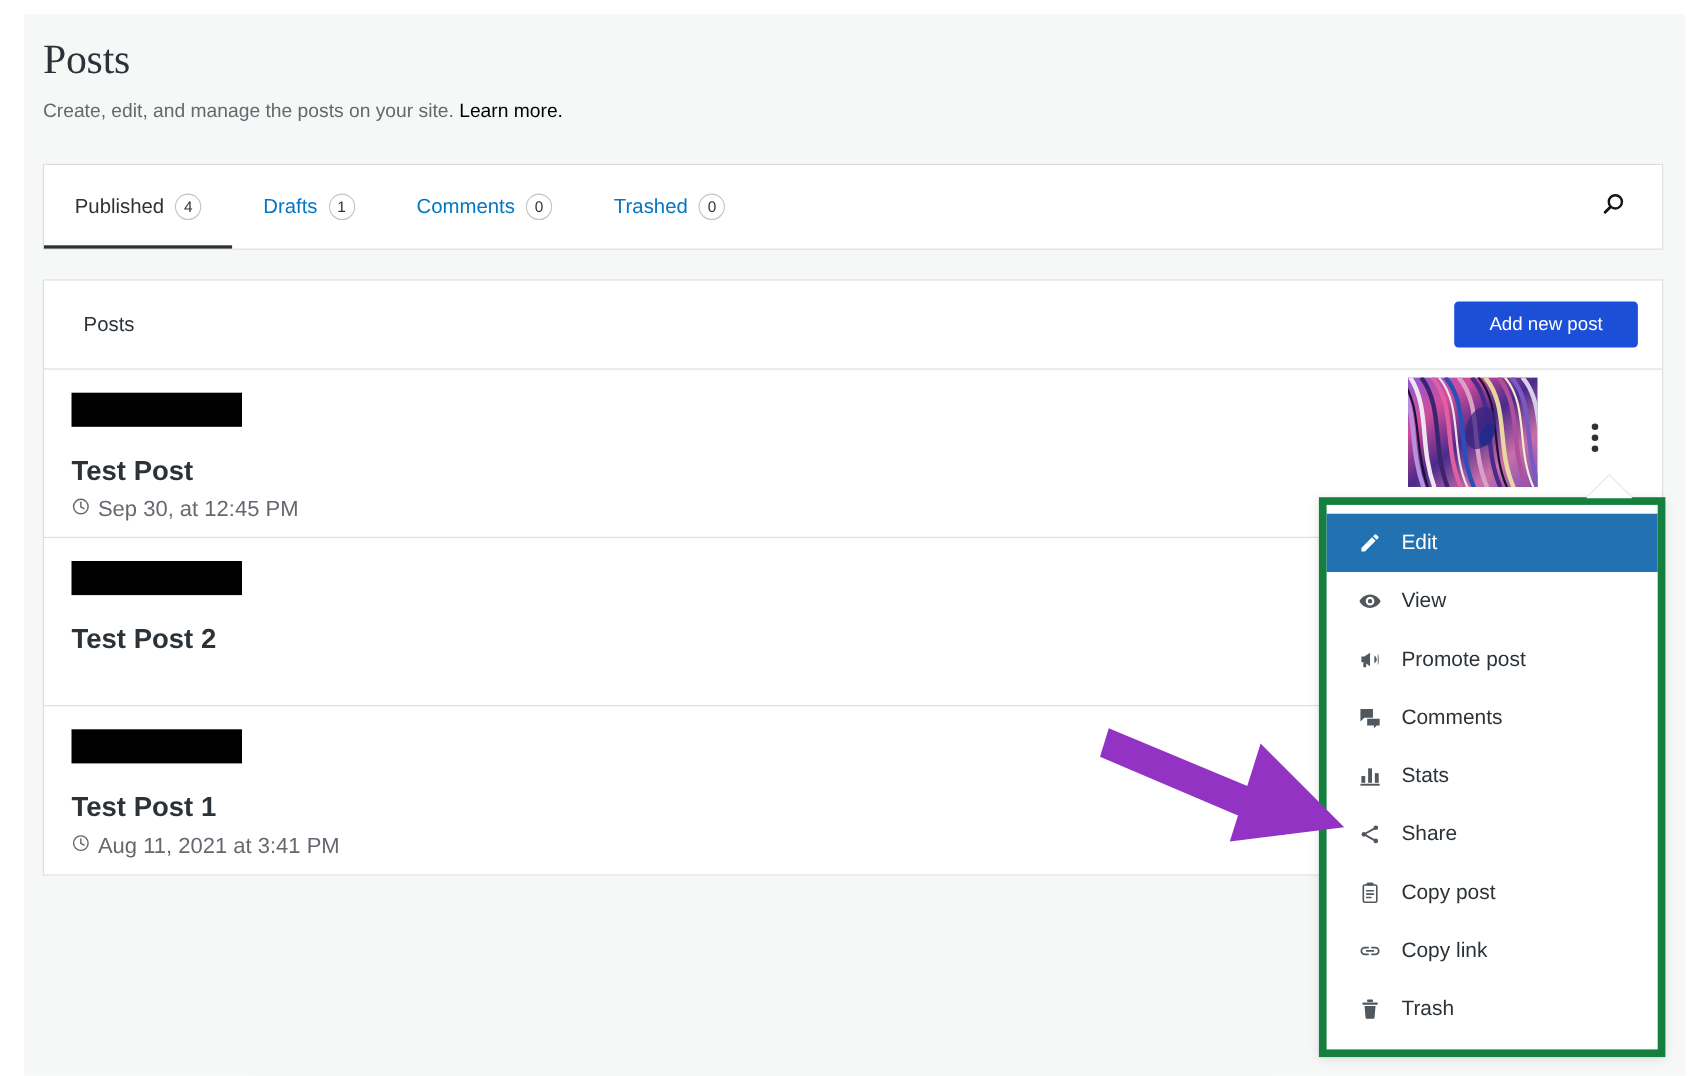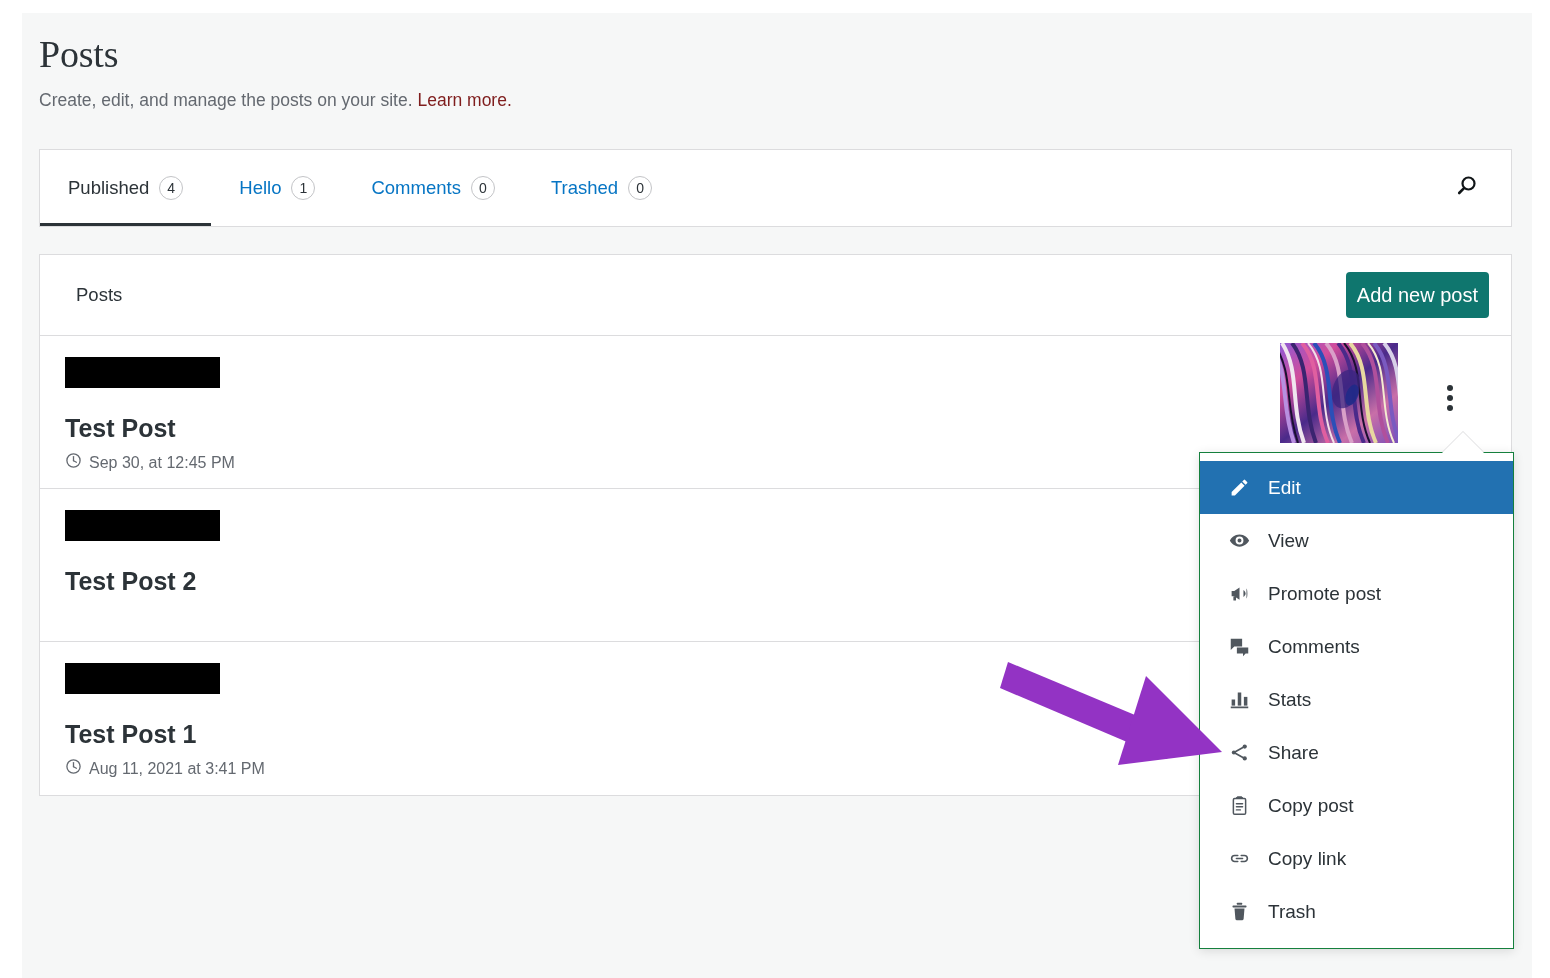--- a/index.html
+++ b/index.html
@@ -39,21 +39,21 @@
     letter-spacing: -0.2px;
     line-height: 46px;
   }
   .page-subtitle {
     font-size: 17.5px;
     color: #646970;
     margin: 11px 0 0 0;
     line-height: 24px;
   }
   .page-subtitle a {
-    color: #7f1d1d;
+    color: #000000;
     text-decoration: none;
   }
 
   
   .tabs-card {
     position: absolute;
     left: 17px;
     top: 136px;
     width: 1473px;
     height: 78px;
@@ -135,27 +135,27 @@
     align-items: center;
     justify-content: space-between;
     padding: 0 22px 0 36px;
     box-sizing: border-box;
   }
   .posts-card-title {
     font-size: 18.5px;
     color: #2c3338;
   }
   .add-post-btn {
-    background: #0f766e;
+    background: #1d4ed8;
     color: #ffffff;
     border: none;
     border-radius: 4px;
-    font-size: 20px;
+    font-size: 17px;
     font-family: "Liberation Sans", sans-serif;
-    padding: 11px 11px;
+    padding: 11px 32px;
     cursor: pointer;
     line-height: 1.2;
   }
 
   
   .post-row {
     position: relative;
     height: 153px;
     border-bottom: 1px solid #dcdcde;
     box-sizing: border-box;
@@ -173,21 +173,21 @@
     font-size: 25px;
     font-weight: 700;
     color: #2c3338;
     margin-top: 25px;
     line-height: 30px;
   }
   .post-meta {
     display: flex;
     align-items: center;
     margin-top: 9px;
-    font-size: 16px;
+    font-size: 20px;
     color: #646970;
     gap: 7px;
   }
   .post-meta .comment-count {
     margin-left: 48px;
     color: #646970;
   }
   .clock-icon { display: block; }
 
   .post-thumb {
@@ -219,21 +219,21 @@
     display: block;
   }
 
   
   .popover {
     position: absolute;
     left: 1199px;
     top: 452px;
     width: 315px;
     background: #ffffff;
-    border: 1px solid #15803d;
+    border: 7px solid #15803d;
     box-shadow: 0 2px 10px rgba(0,0,0,0.12);
     box-sizing: border-box;
     padding: 8px 0 10px 0;
     z-index: 30;
   }
   .popover-caret {
     position: absolute;
     left: 1442px;
     top: 432px;
     width: 0;
@@ -295,21 +295,21 @@
 
   <div class="tabs-card">
     <div class="tabs">
 
       <div class="tab active">
         <span>Published</span>
         <span class="tab-count">4</span>
       </div>
 
       <div class="tab">
-        <span>Hello</span>
+        <span>Drafts</span>
         <span class="tab-count">1</span>
       </div>
 
       <div class="tab">
         <span>Comments</span>
         <span class="tab-count">0</span>
       </div>
 
       <div class="tab">
         <span>Trashed</span>

